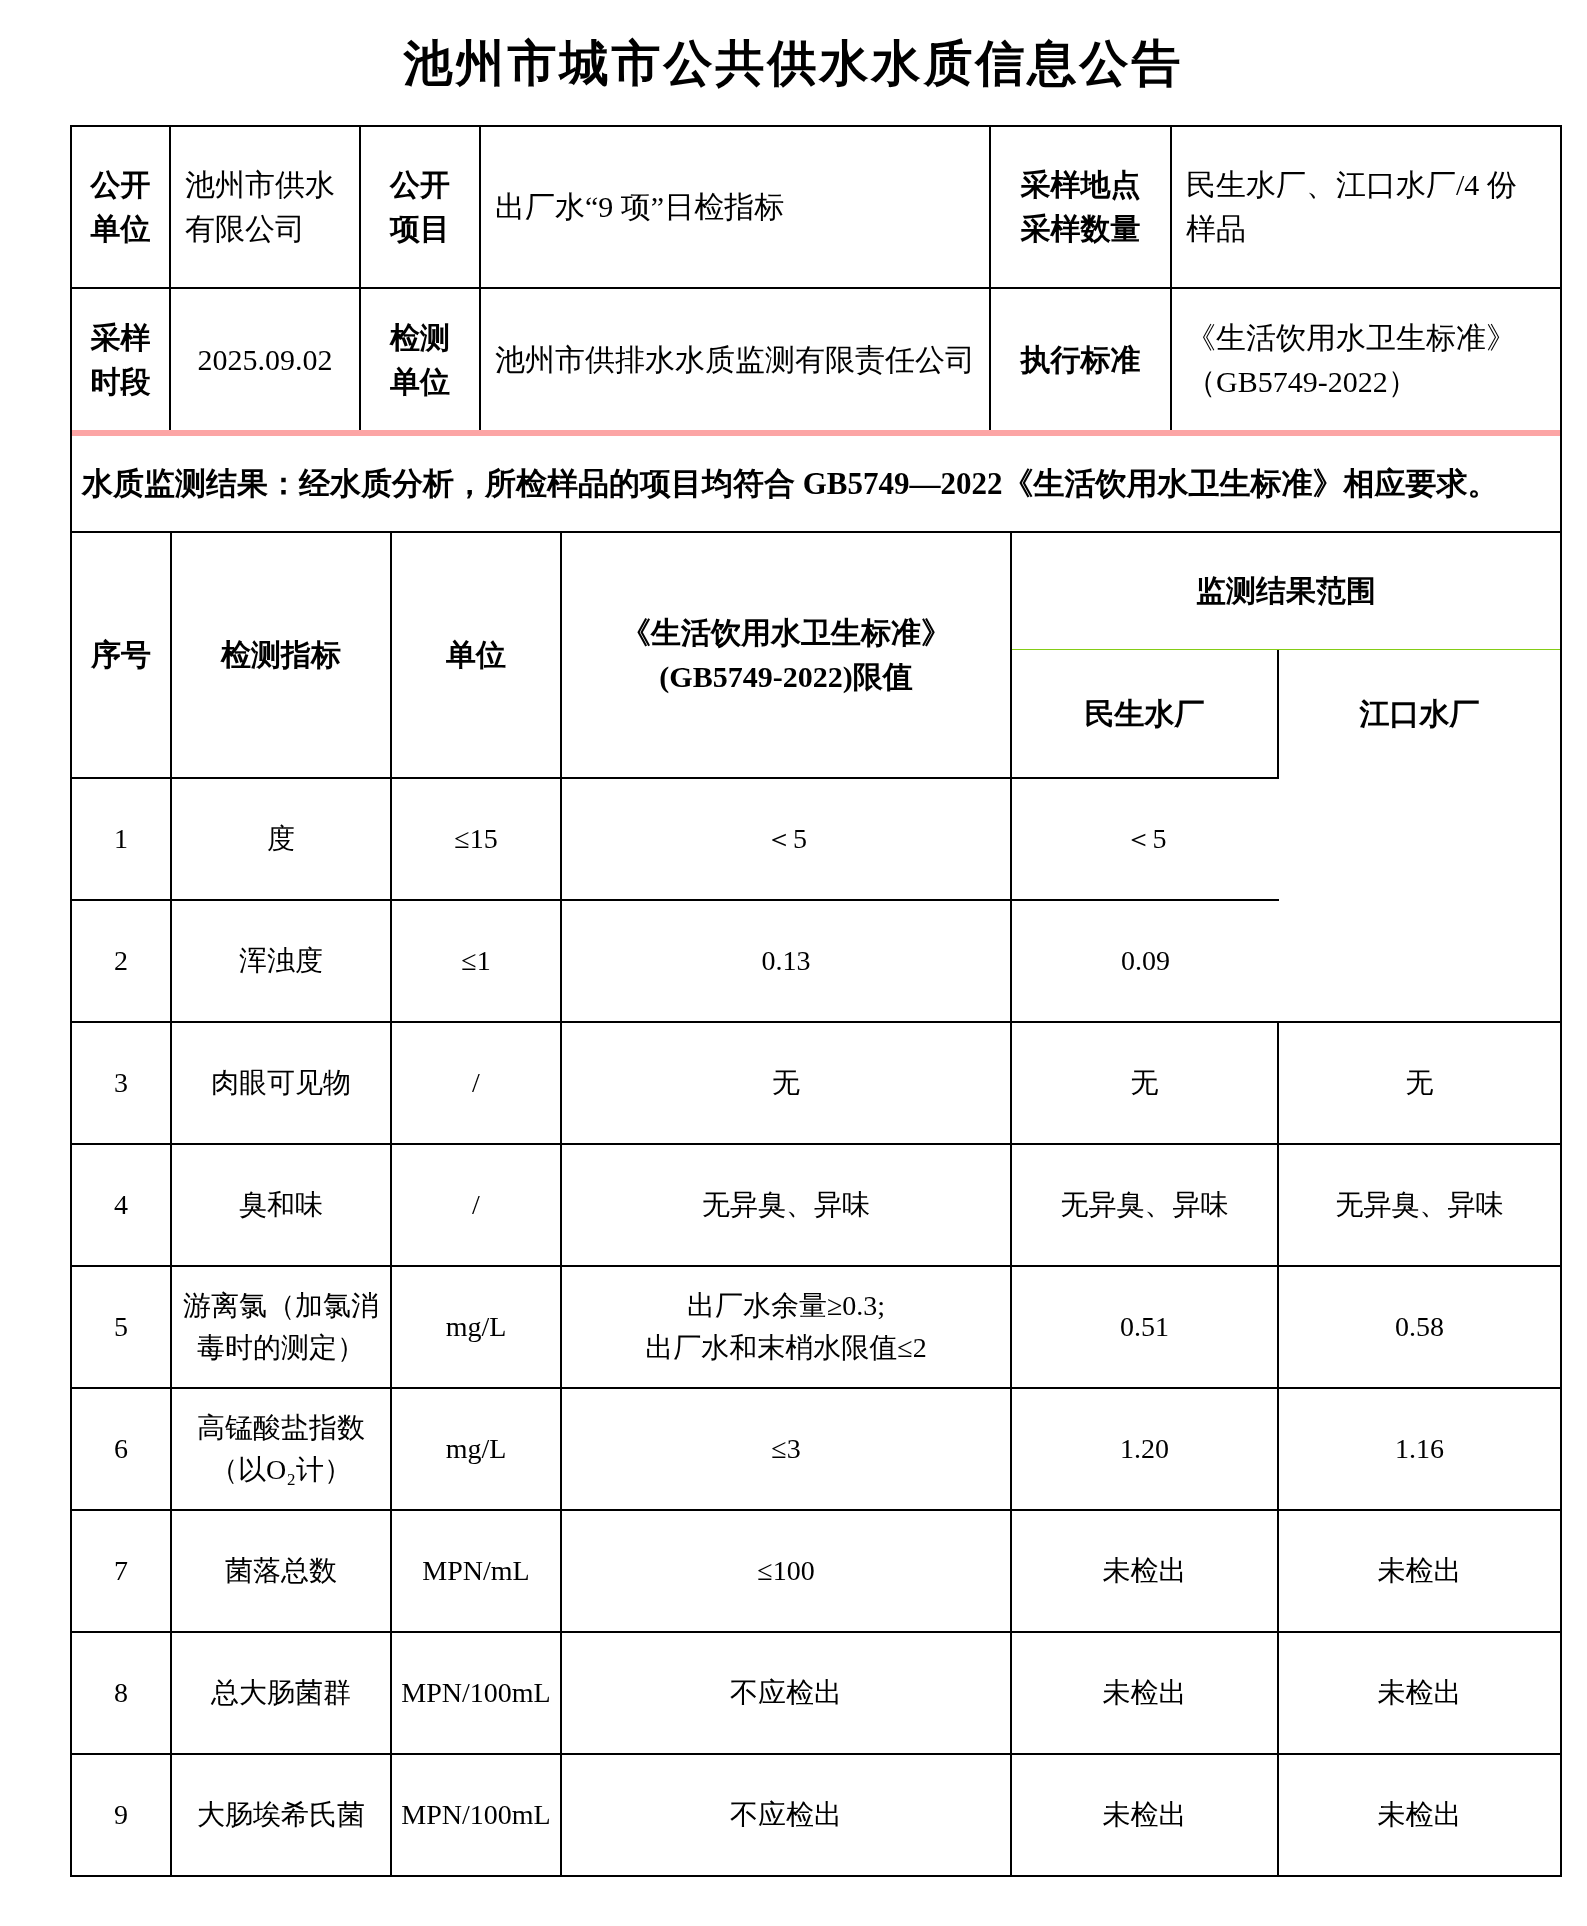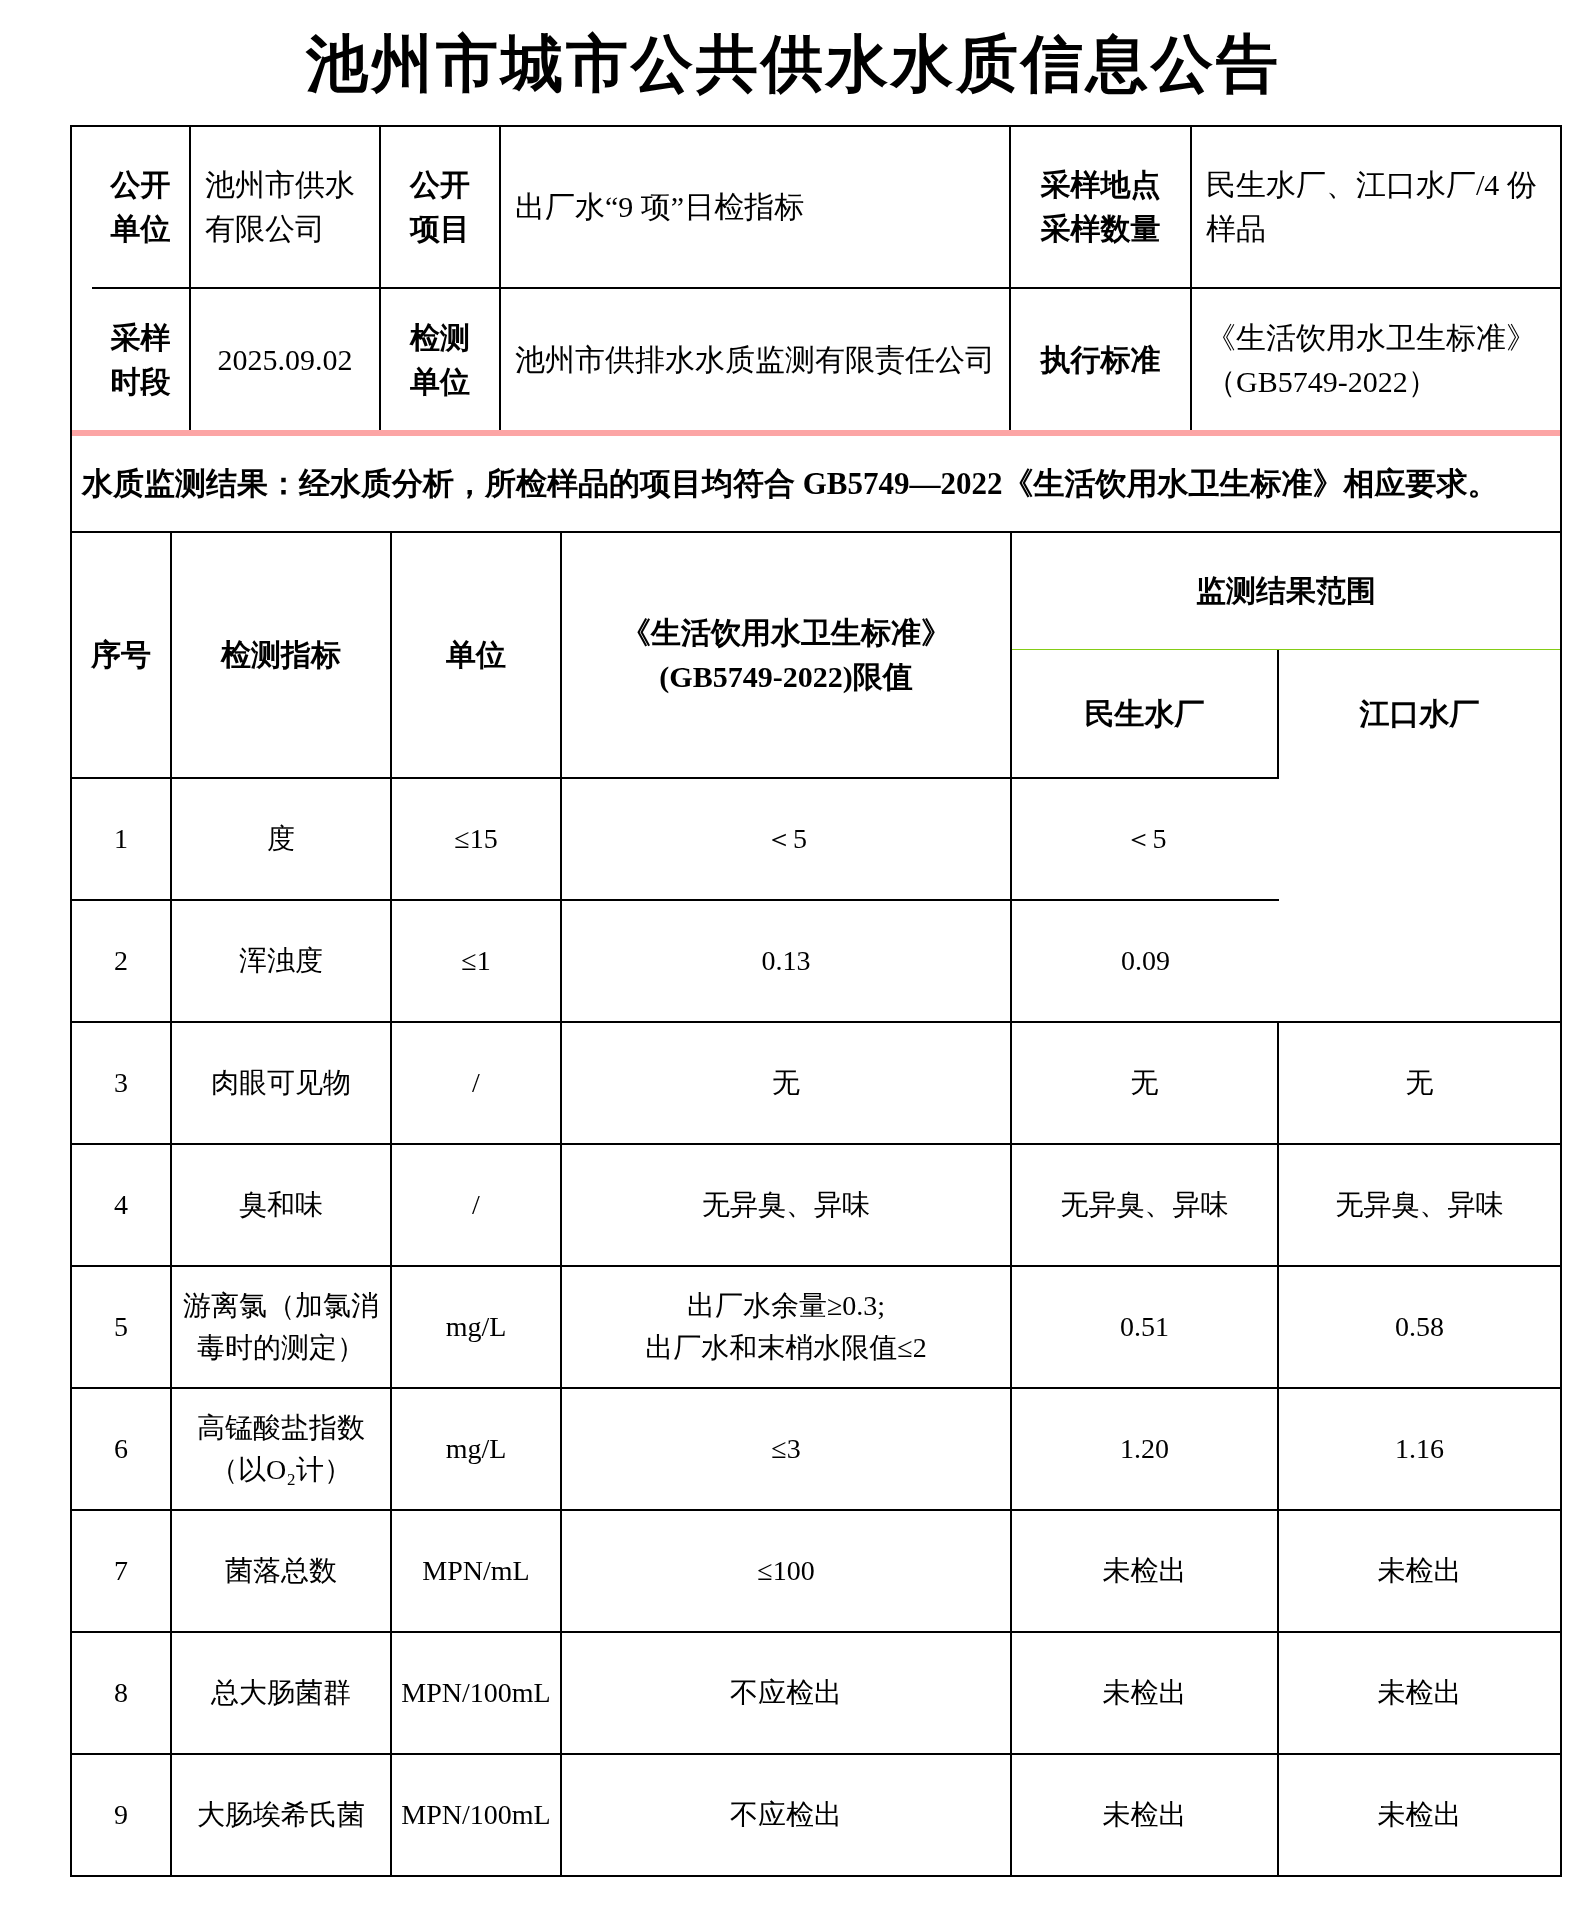--- a/index.html
+++ b/index.html
@@ -6,33 +6,32 @@
   html, body { background: #ffffff; }
   body {
     width: 1587px; height: 1926px;
     position: relative;
     font-family: "Liberation Serif", "DejaVu Serif", serif;
     color: #000;
   }
   .title {
     position: absolute; top: 32px; left: 0; width: 1587px;
     text-align: center;
-    font-size: 62px; font-weight: bold; letter-spacing: 3px;
+    font-size: 49px; font-weight: bold; letter-spacing: 3px;
     line-height: 64px; white-space: nowrap;
   }
   .sheet {
     position: absolute; left: 70px; top: 125px; width: 1492px;
     border: 2px solid #000;
     background: #fff;
   }
   
   .info-grid {
     display: grid;
     grid-template-columns: 99px 190px 120px 510px 181px 1fr;
-    padding-left: 20px;
   }
   .info-grid > div {
     border-right: 2px solid #000;
     display: flex; align-items: center; justify-content: center;
     text-align: center; white-space: pre-line;
     font-size: 30px; line-height: 44px;
   }
   .info-grid > div.c6 { border-right: none; }
   .info-grid > div.r1 { height: 160px; }
   .info-grid > div.r2 { height: 143px; border-top: 2px solid #000; }

